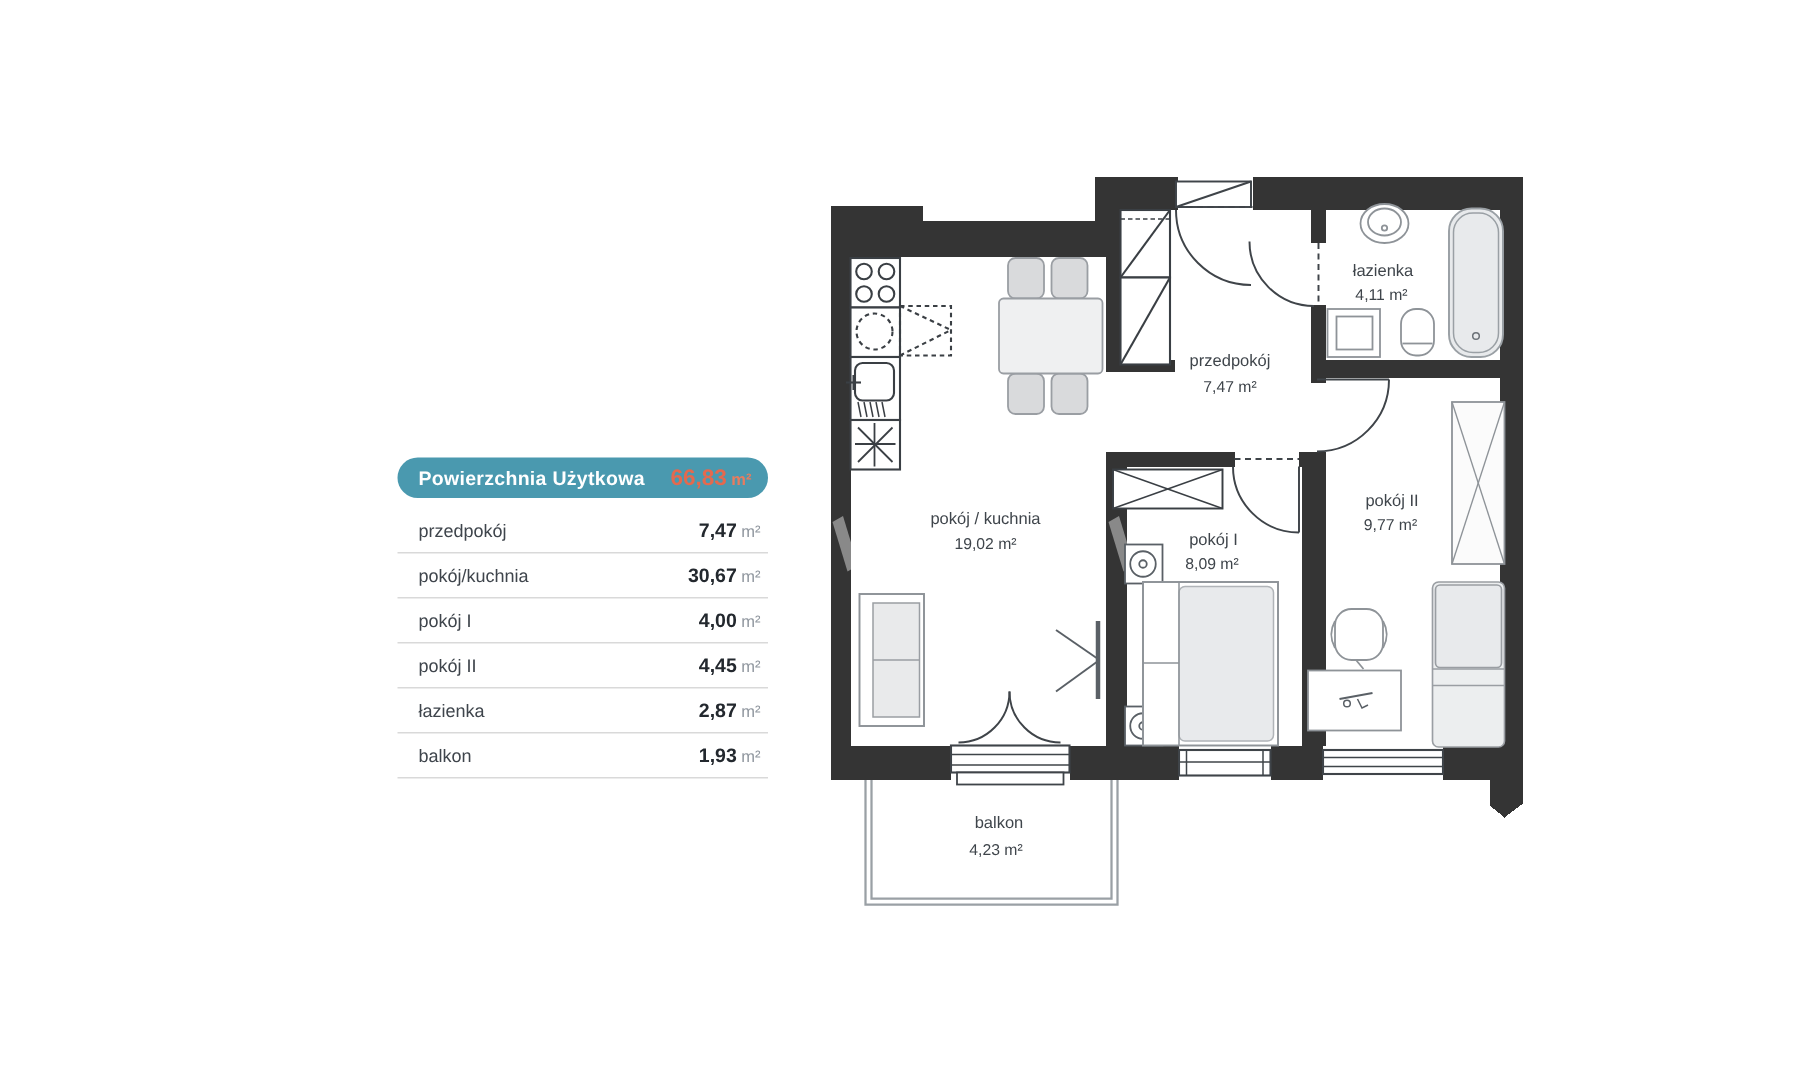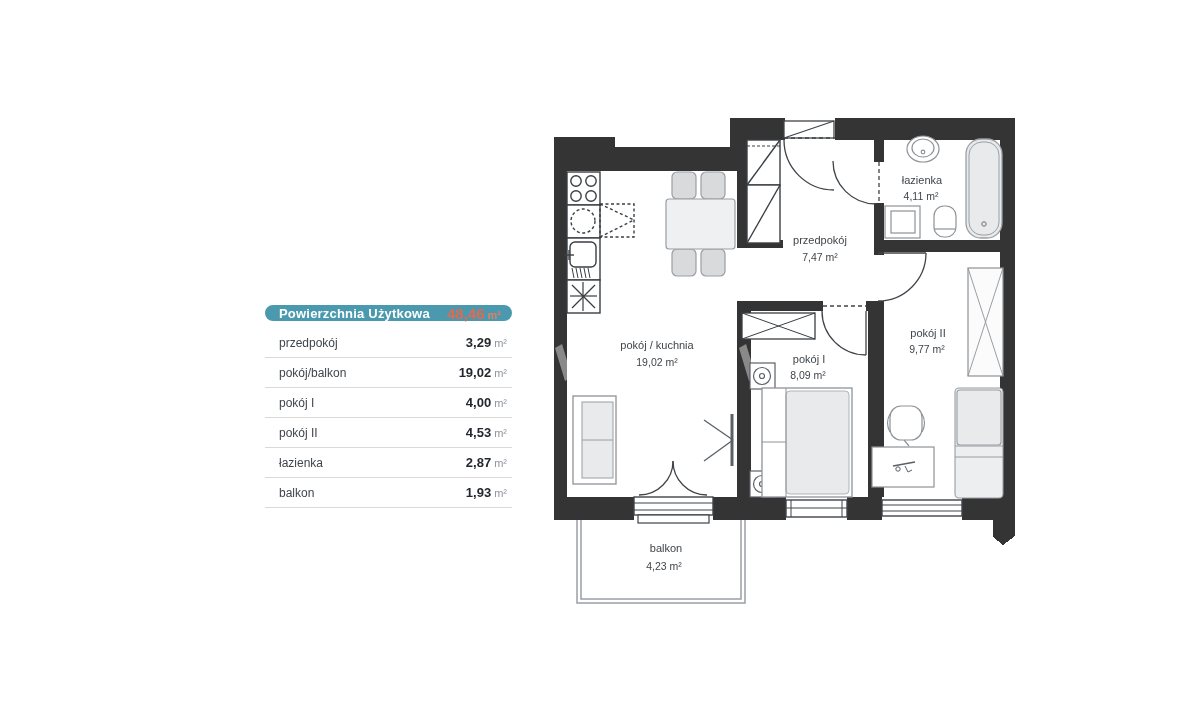--- a/index.html
+++ b/index.html
@@ -1,21 +1,21 @@
 <!DOCTYPE html>
 <html><head>
 <meta charset="utf-8">
 <style>
   html,body{margin:0;padding:0;background:#ffffff;}
   #page{position:relative;width:1200px;height:718px;background:#ffffff;overflow:hidden;
         font-family:"Liberation Sans","DejaVu Sans",sans-serif;}
   #plan-svg{position:absolute;left:0;top:0;}
   
   .legend{position:absolute;left:265px;top:305px;width:247px;}
-  .pill{height:16px;border-radius:14px;background:#4a99af;display:flex;align-items:center;
+  .pill{height:27px;border-radius:14px;background:#4a99af;display:flex;align-items:center;
         justify-content:space-between;padding:0 11px 0 14px;box-sizing:border-box;}
   .pill .t{color:#ffffff;font-size:13px;font-weight:bold;letter-spacing:.2px;}
   .pill .v{color:#e4694e;font-size:15px;font-weight:bold;display:flex;align-items:baseline;}
   .pill .v .u{font-size:11px;margin-left:3px;font-weight:bold;color:#e87c5f;}
   .rows{margin-top:7px;}
   .row{height:30px;display:flex;align-items:center;justify-content:space-between;
        border-bottom:1px solid #d9d9d9;padding:0 5px 0 14px;box-sizing:border-box;}
   .row .lbl{font-size:12px;color:#3f454c;}
   .row .val{font-size:13px;font-weight:bold;color:#23282e;display:flex;align-items:baseline;}
   .row .val .unit{font-size:11px;font-weight:normal;color:#8f969e;margin-left:3px;}
@@ -27,50 +27,50 @@
 </style>
 </head>
 <body>
 
 <div id="page">
 
   <div class="legend">
     <div class="pill">
       <span class="t">Powierzchnia Użytkowa</span>
       <span class="v">
-        <span>48,46</span>
+        <span>66,83</span>
         <span class="u">m²</span>
       </span>
     </div>
     <div class="rows">
       <div class="row">
         <span class="lbl">przedpokój</span>
         <span class="val">
-            <span>3,29</span>
-            <span class="unit">m²</span>
-          </span>
-      </div>
-      <div class="row">
-        <span class="lbl">pokój/balkon</span>
-        <span class="val">
-            <span>19,02</span>
+            <span>7,47</span>
+            <span class="unit">m²</span>
+          </span>
+      </div>
+      <div class="row">
+        <span class="lbl">pokój/kuchnia</span>
+        <span class="val">
+            <span>30,67</span>
             <span class="unit">m²</span>
           </span>
       </div>
       <div class="row">
         <span class="lbl">pokój I</span>
         <span class="val">
             <span>4,00</span>
             <span class="unit">m²</span>
           </span>
       </div>
       <div class="row">
         <span class="lbl">pokój II</span>
         <span class="val">
-            <span>4,53</span>
+            <span>4,45</span>
             <span class="unit">m²</span>
           </span>
       </div>
       <div class="row">
         <span class="lbl">łazienka</span>
         <span class="val">
             <span>2,87</span>
             <span class="unit">m²</span>
           </span>
       </div>

